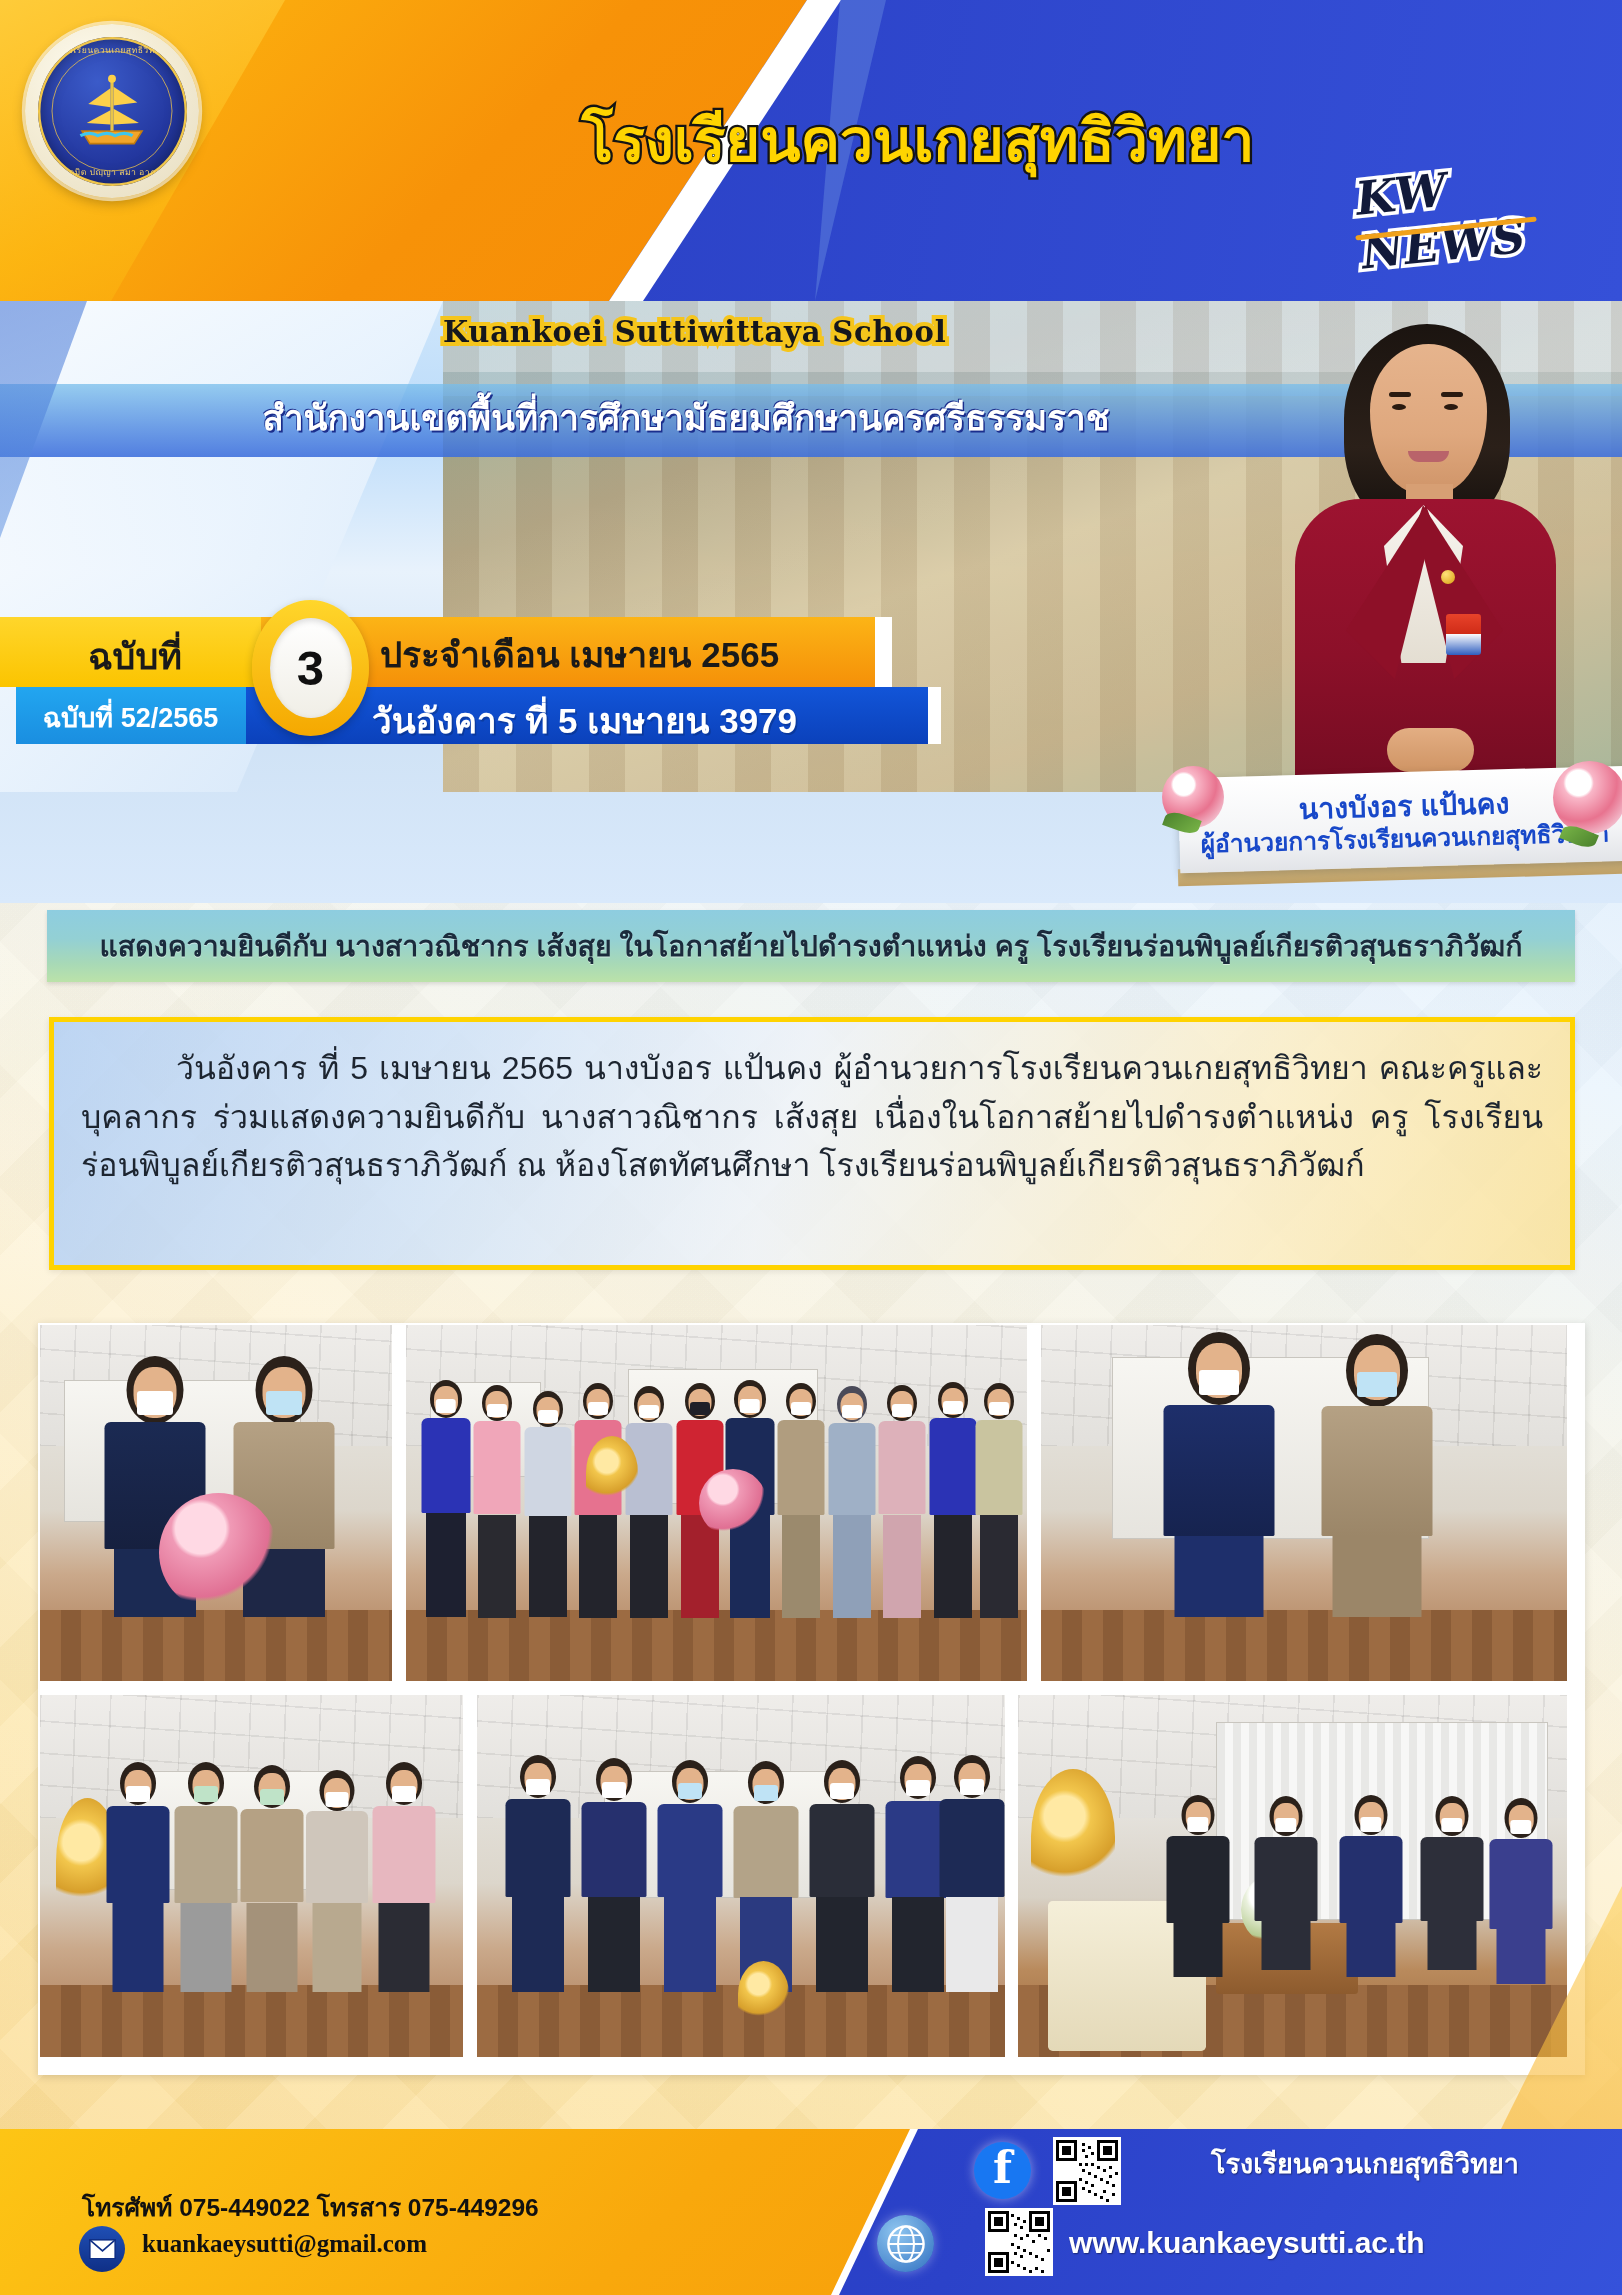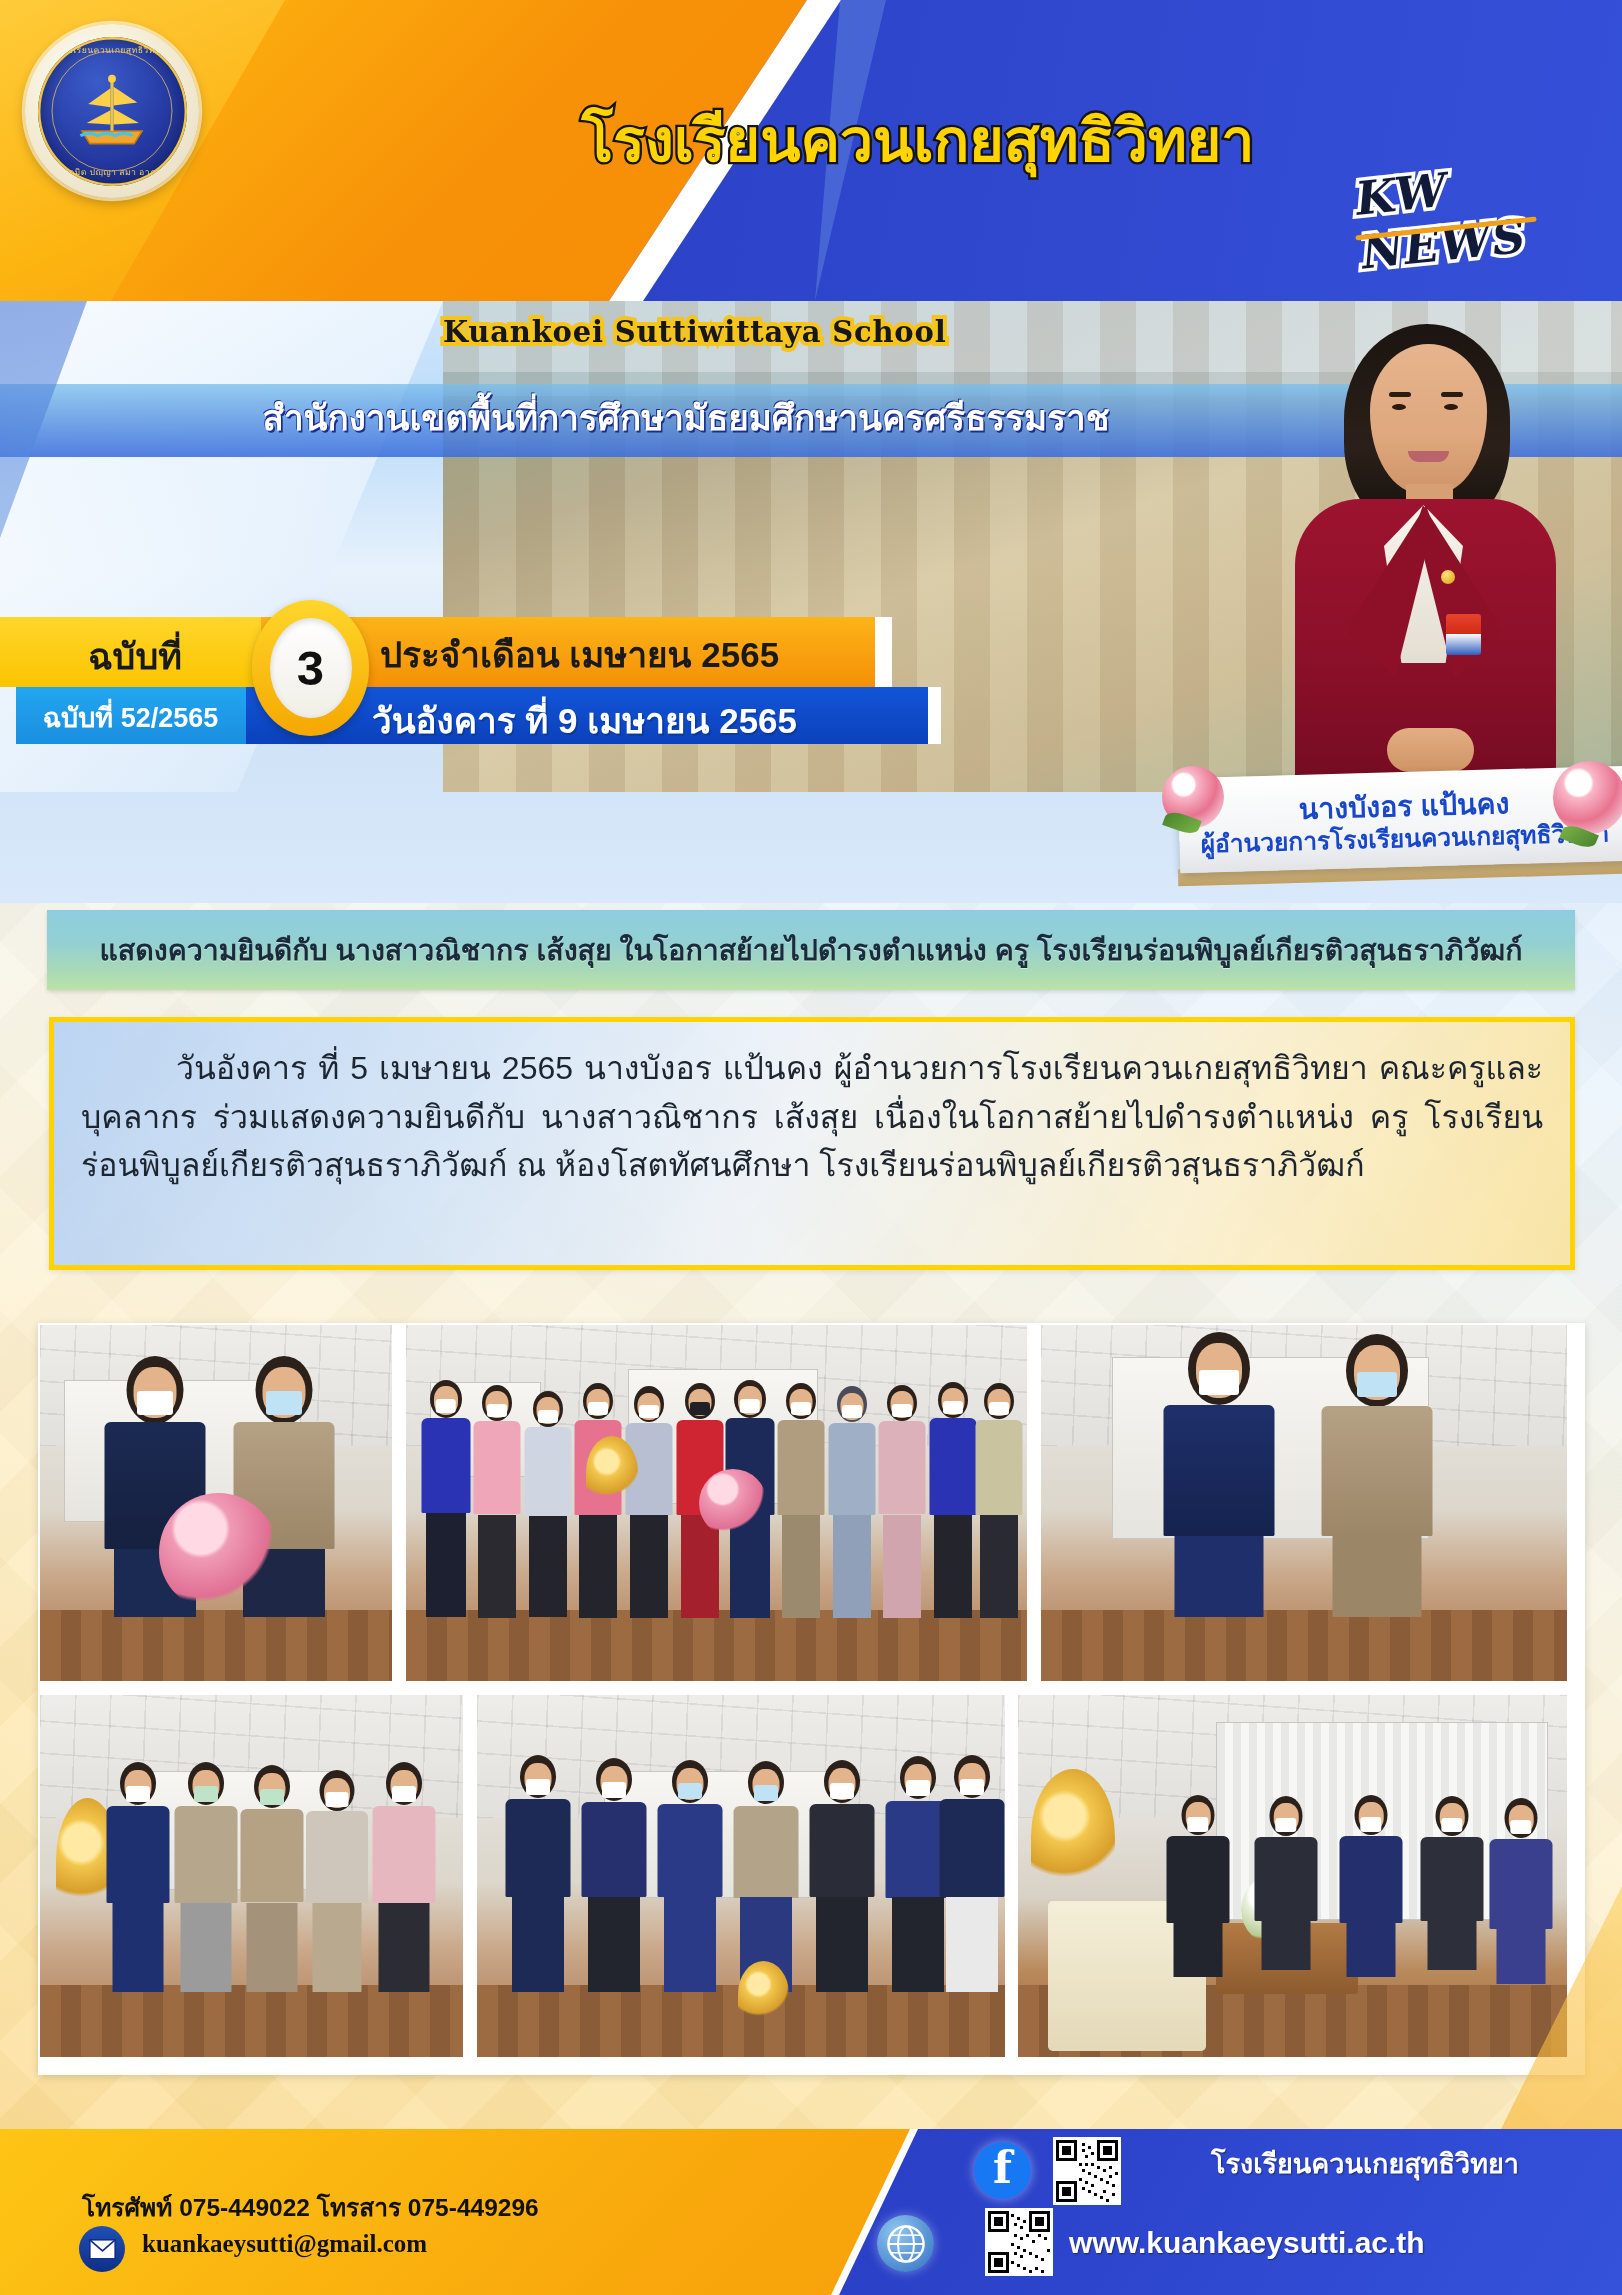--- a/index.html
+++ b/index.html
@@ -298,21 +298,21 @@
   }
   .flower.l{ left:1162px; top:766px; }
   .flower.r{ left:1553px; top:761px; width:73px; height:73px; }
   .leaf{ position:absolute; width:36px; height:17.4px; border-radius:50% 0 50% 0;
     background:linear-gradient(120deg,#7ab648,#49802c); }
   .leaf.a{ left:1561px; top:828px; transform:rotate(22deg); }
   .leaf.b{ left:1164px; top:814px; transform:rotate(-160deg); }
 
   
   .headline{
-    position:absolute; left:47px; top:910px; width:1528px; height:80px;
+    position:absolute; left:47px; top:910px; width:1528px; height:72px;
     background:linear-gradient(180deg,#8ecde0 0%, #93d0d4 40%, #a8d9b6 75%, #bbe2a9 100%);
     display:flex; align-items:center; justify-content:center;
     box-shadow:0 1.6px 4px rgba(0,0,0,.12);
   }
   .headline span{
     font-size:28.5px; font-weight:bold; color:#1b2b3c; white-space:nowrap;
     text-shadow:0 0.8px 0 rgba(255,255,255,.5);
   }
 
   
@@ -504,21 +504,21 @@
     <div class="issue-blue"></div>
     <div class="issue-blue-light"></div>
     <div class="issue-blue-white-edge"></div>
 
     <div class="issue-label">ฉบับที่</div>
     <div class="issue-circle">
       <div class="issue-circle-in">3</div>
     </div>
     <div class="issue-month">ประจำเดือน เมษายน 2565</div>
     <div class="issue-no">ฉบับที่ 52/2565</div>
-    <div class="issue-date">วันอังคาร ที่ 9 เมษายน 2565</div>
+    <div class="issue-date">วันอังคาร ที่ 5 เมษายน 3979</div>
   </div>
 
   <div class="nameplate-shadow"></div>
   <div class="nameplate">
     <div class="np-name">นางบังอร  แป้นคง</div>
     <div class="np-role">ผู้อำนวยการโรงเรียนควนเกยสุทธิวิทยา</div>
   </div>
   <div class="flower l"></div>
   <div class="flower r"></div>
   <div class="leaf a"></div>

